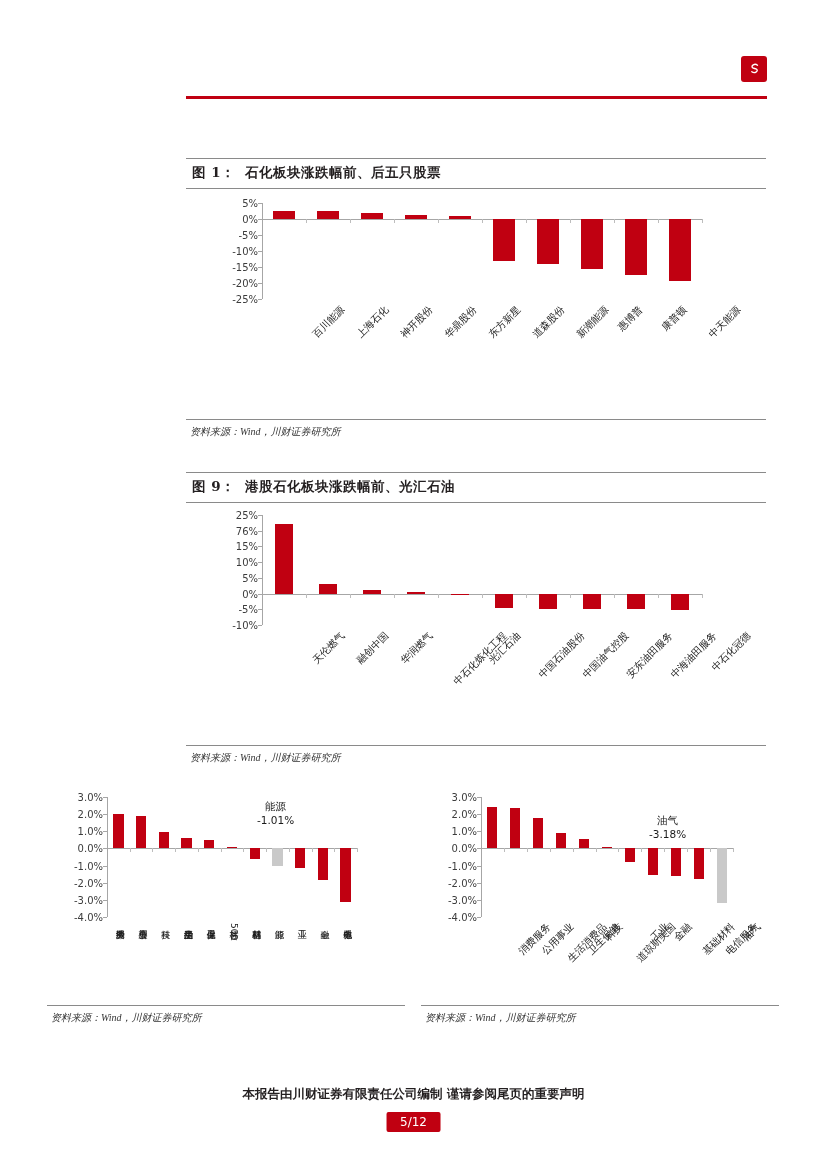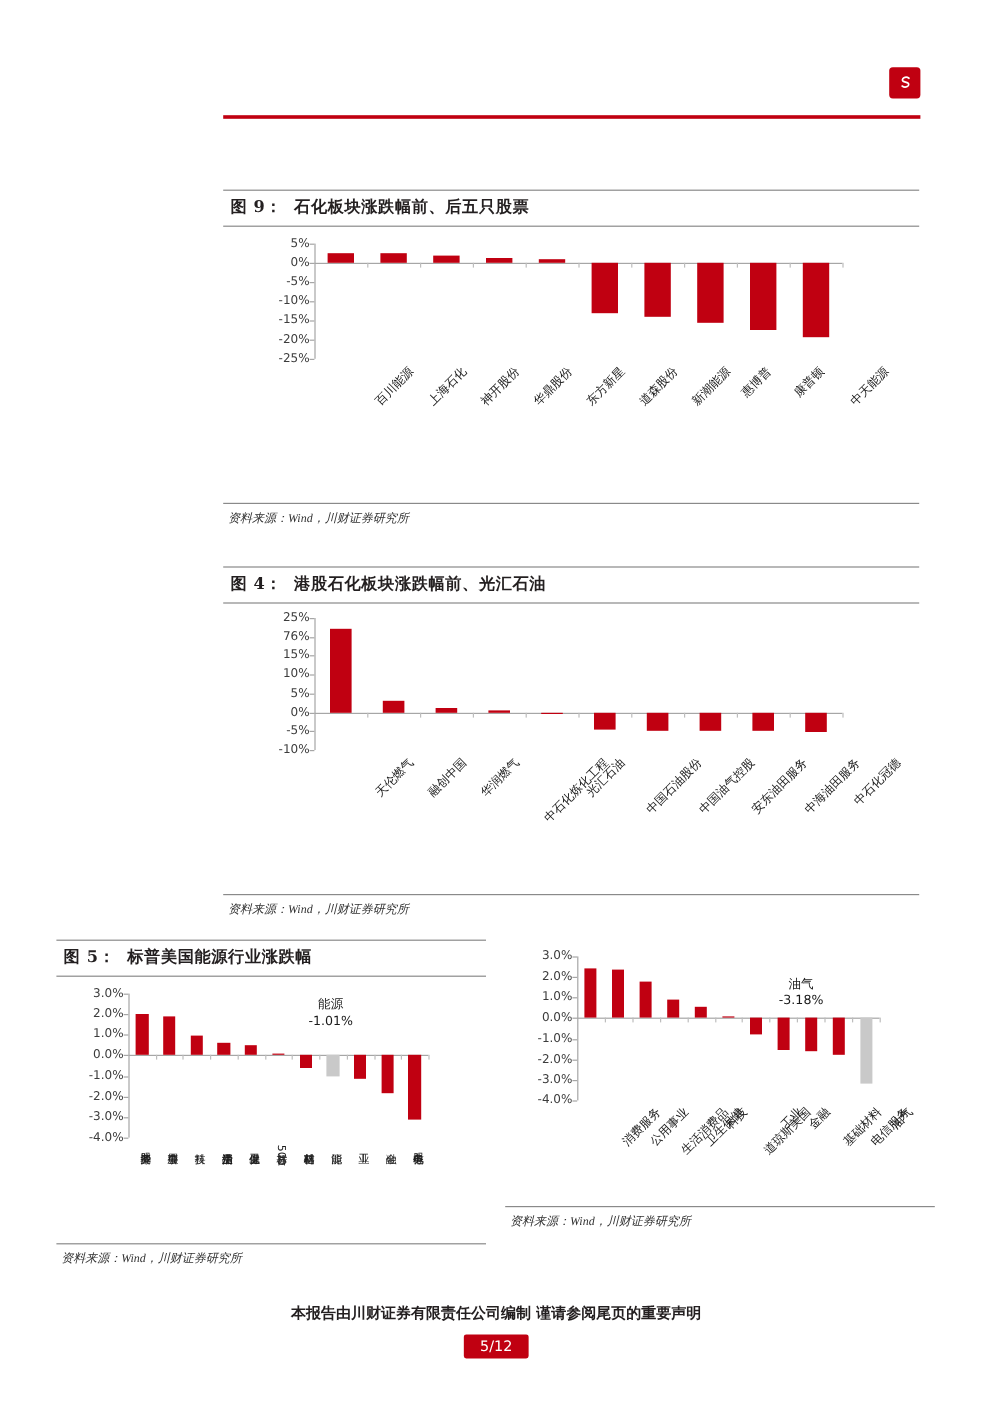--- a/index.html
+++ b/index.html
@@ -79,21 +79,21 @@
         <path d="M11.5 4.2C10.3 3.3 8.6 3.1 7.3 3.8 6 4.5 5.6 5.9 6.6 6.7c1 .8 2.9.7 4 1.5 1.1.8.7 2.2-.6 2.9-1.3.7-3 .5-4.2-.4" fill="none" stroke="#ffffff" stroke-width="1.4" stroke-linecap="round"></path>
       </svg>
     </div>
   </div>
   <div class="header-rule"></div>
 </div>
 
 <div class="fig" style="left:186px;top:158px;width:580px;">
   <div class="fig-title-wrap">
     <div class="fig-title">
-      <span class="num">图 9：</span><span>石化板块涨跌幅前、后五只股票</span>
+      <span class="num">图 1：</span><span>石化板块涨跌幅前、后五只股票</span>
     </div>
   </div>
   <div class="chart" id="chart-fig3" style="height:230px;">
       <div class="plot" style="position: absolute; left: 76px; top: 14px; width: 440px; height: 96px;">
         <div class="axis-v"></div>
         <div class="ytick" style="top: 0px;"></div>
         <div class="ylabel" style="top: 0px;">5%</div>
         <div class="ytick" style="top: 16px;"></div>
         <div class="ylabel" style="top: 16px;">0%</div>
         <div class="ytick" style="top: 32px;"></div>
@@ -138,21 +138,21 @@
         <div class="xlab-rot" style="left: 388px; top: 100px;">康普顿</div>
         <div class="xlab-rot" style="left: 432px; top: 100px;">中天能源</div>
       </div>
     </div>
   <div class="fig-source">资料来源：Wind，川财证券研究所</div>
 </div>
 
 <div class="fig" style="left:186px;top:472px;width:580px;">
   <div class="fig-title-wrap">
     <div class="fig-title">
-      <span class="num">图 4：</span><span>港股石化板块涨跌幅前、光汇石油</span>
+      <span class="num">图 9：</span><span>港股石化板块涨跌幅前、光汇石油</span>
     </div>
   </div>
   <div class="chart" id="chart-fig4" style="height:242px;">
       <div class="plot" style="position: absolute; left: 76px; top: 12px; width: 440px; height: 110px;">
         <div class="axis-v"></div>
         <div class="ytick" style="top: 0px;"></div>
         <div class="ylabel" style="top: 0px;">25%</div>
         <div class="ytick" style="top: 15.7143px;"></div>
         <div class="ylabel" style="top: 15.7143px;">76%</div>
         <div class="ytick" style="top: 31.4286px;"></div>
@@ -197,25 +197,20 @@
         <div class="xlab-rot" style="left: 300px; top: 114px;">中国油气控股</div>
         <div class="xlab-rot" style="left: 344px; top: 114px;">安东油田服务</div>
         <div class="xlab-rot" style="left: 388px; top: 114px;">中海油田服务</div>
         <div class="xlab-rot" style="left: 432px; top: 114px;">中石化冠德</div>
       </div>
     </div>
   <div class="fig-source">资料来源：Wind，川财证券研究所</div>
 </div>
 
 <div class="fig" style="left:47px;top:783px;width:358px;">
-  <div class="fig-title-wrap">
-    <div class="fig-title">
-      <span class="num">图 5：</span><span>标普美国能源行业涨跌幅</span>
-    </div>
-  </div>
   <div class="chart" id="chart-fig5" style="height:222px;">
       <div class="plot" style="position: absolute; left: 60px; top: 14px; width: 250px; height: 120px;">
         <div class="axis-v"></div>
         <div class="ytick" style="top: 0px;"></div>
         <div class="ylabel" style="top: 0px;">3.0%</div>
         <div class="ytick" style="top: 17.1429px;"></div>
         <div class="ylabel" style="top: 17.1429px;">2.0%</div>
         <div class="ytick" style="top: 34.2857px;"></div>
         <div class="ylabel" style="top: 34.2857px;">1.0%</div>
         <div class="ytick" style="top: 51.4286px;"></div>

